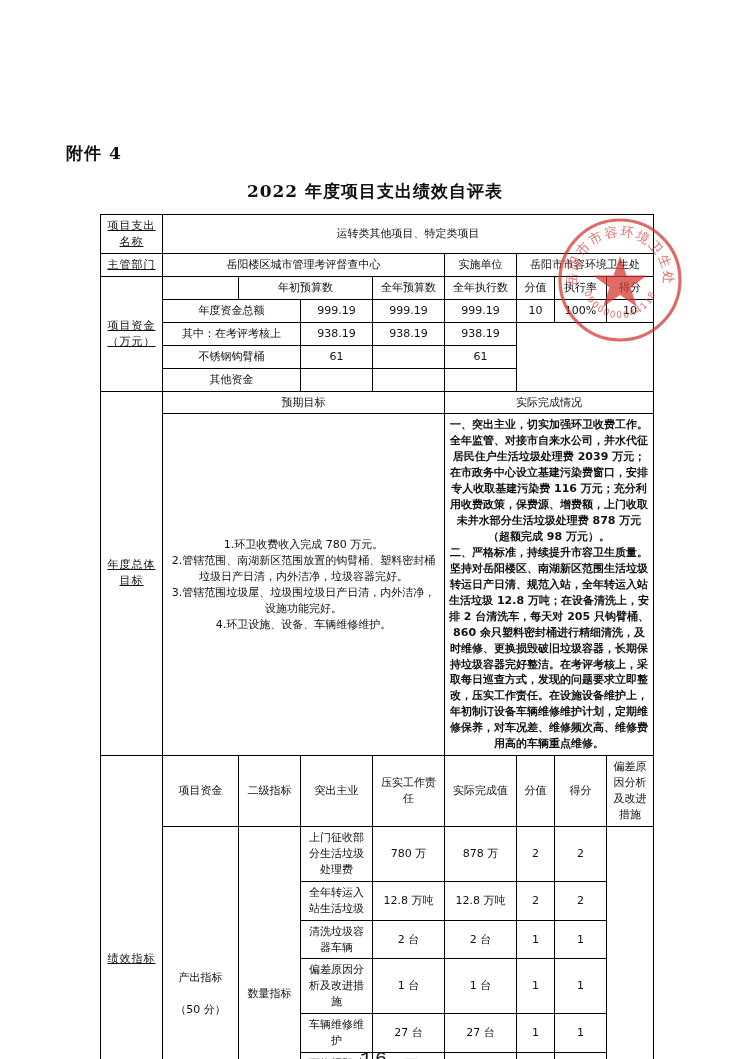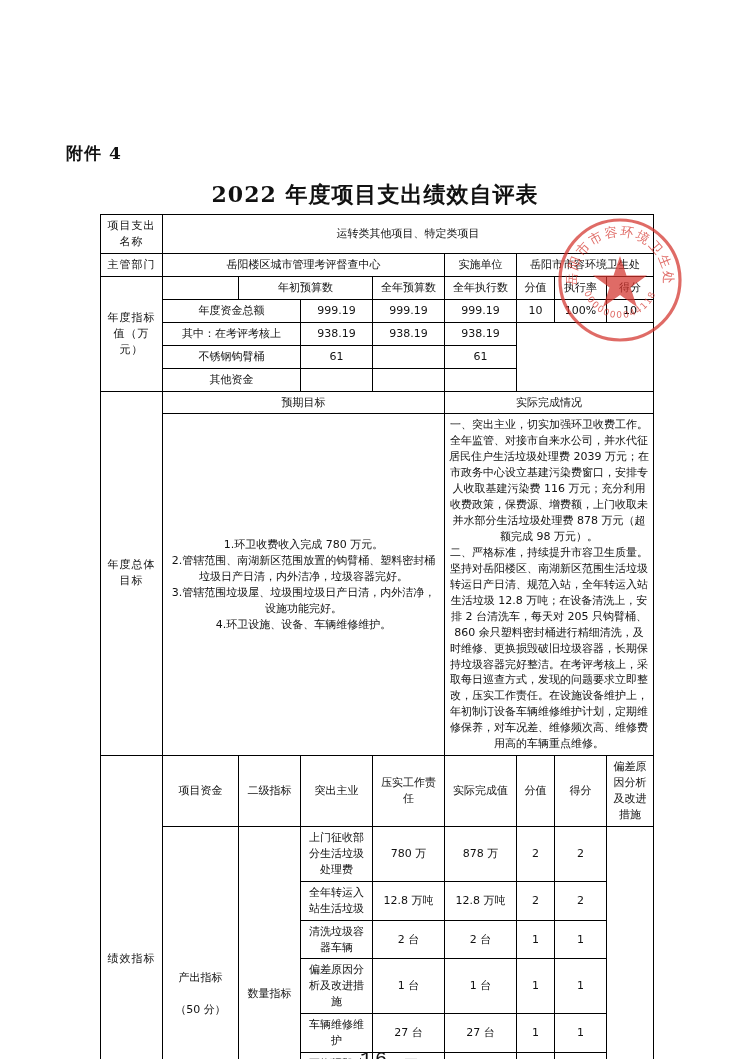--- a/index.html
+++ b/index.html
@@ -31,21 +31,21 @@
     font-weight: bold;
     letter-spacing: 1px;
     font-family: "DejaVu Serif", "Liberation Serif", serif;
   }
   .doc-title {
     position: absolute;
     left: 0;
     right: 0;
     top: 136px;
     text-align: center;
-    font-size: 22px;
+    font-size: 17px;
     font-weight: bold;
     font-family: "DejaVu Serif", "Liberation Serif", serif;
     letter-spacing: 1px;
   }
   table.main {
     position: absolute;
     left: 100px;
     top: 170px;
     width: 553px;
     border-collapse: collapse;
@@ -57,31 +57,33 @@
     line-height: 1.45;
     padding: 3px 4px;
     vertical-align: middle;
     text-align: center;
     word-break: break-all;
   }
   .vlabel {
     font-size: 11.5px;
     line-height: 1.6;
     letter-spacing: 1px;
+    text-decoration: underline;
   }
   .left {
     text-align: left;
     vertical-align: top;
   }
   .just {
     text-align: justify;
     vertical-align: top;
     line-height: 1.5;
     font-size: 10.5px;
     padding: 4px 5px;
+    font-weight: bold;
   }
   .goal-text {
     text-align: left;
     vertical-align: top;
     line-height: 1.55;
     font-size: 11px;
     padding: 4px 6px;
   }
   .stamp {
     position: absolute;
@@ -134,21 +136,21 @@
 
     <tr>
       <td class="vlabel">主管部门</td>
       <td colspan="4">岳阳楼区城市管理考评督查中心</td>
       <td>实施单位</td>
       <td colspan="3">岳阳市市容环境卫生处</td>
     </tr>
 
     <tr>
       <td rowspan="5" class="vlabel">
-        <div>年度指标值（万元）</div>
+        <div>项目资金（万元）</div>
       </td>
       <td></td>
       <td colspan="2">
         <span>年初预算数</span>
       </td>
       <td>
         <span>全年预算数</span>
       </td>
       <td>
         <span>全年执行数</span>

